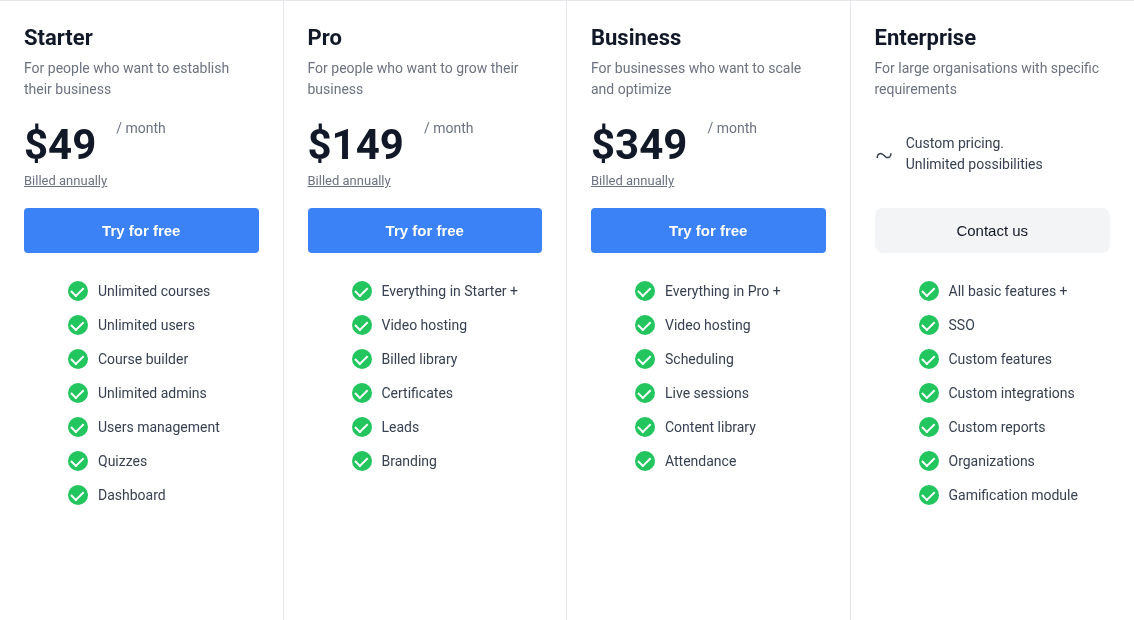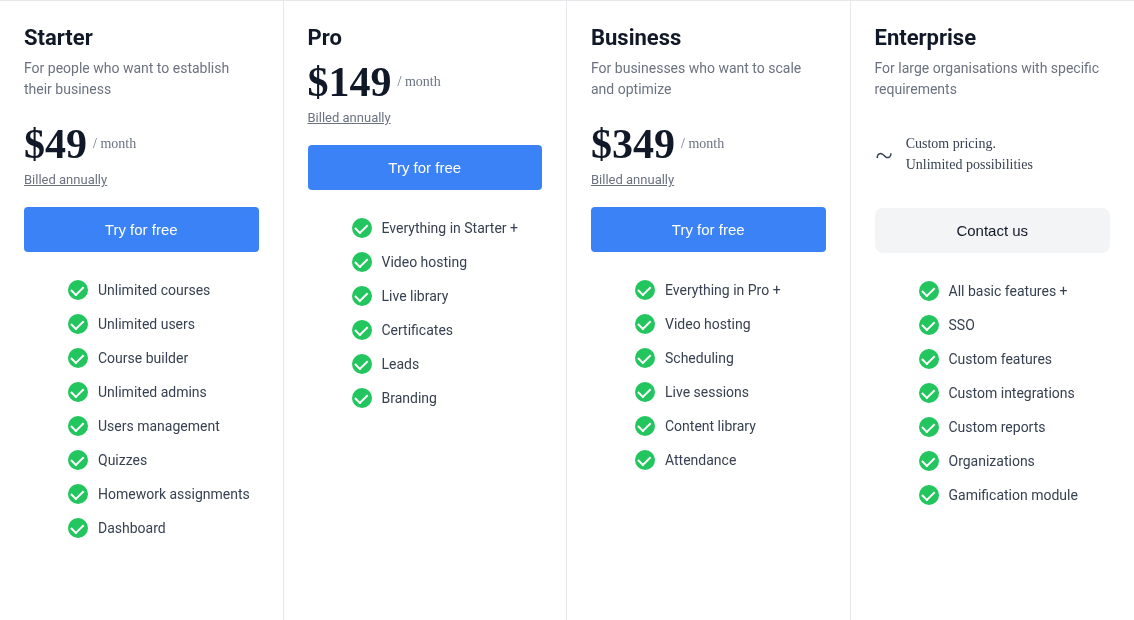--- a/index.html
+++ b/index.html
@@ -46,24 +46,23 @@
     .plan-description {
       font-size: 14px;
       color: #6b7280;
       line-height: 1.5;
       margin-bottom: 20px;
       min-height: 42px;
     }
 
     .pricing-row {
       display: flex;
-      align-items: center;
-      gap: 6px;
+      align-items: flex-start;
+      gap: 20px;
       margin-bottom: 4px;
-      font-family: Liberation Serif, serif;
     }
 
     .price {
       font-size: 42px;
       font-weight: 700;
       color: #111827;
     }
 
     .per-month {
       font-size: 14px;
@@ -88,32 +87,31 @@
     .tilde-icon {
       font-size: 28px;
       color: #374151;
       font-weight: 300;
     }
 
     .custom-pricing-text {
       font-size: 14px;
       color: #374151;
       line-height: 1.5;
-      font-family: Liberation Serif, serif;
     }
 
     .try-btn {
       width: 100%;
       padding: 14px;
       background: #3b82f6;
       color: #fff;
       border: none;
       border-radius: 4px;
       font-size: 15px;
-      font-weight: 400;
+      font-weight: 700;
       cursor: pointer;
       margin-bottom: 28px;
     }
 
     .contact-btn {
       width: 100%;
       padding: 14px;
       background: #f3f4f6;
       color: #111827;
       border: none;
@@ -201,34 +199,31 @@
       <li class="feature-item">
         <span class="check-icon"></span>
         <span>Users management</span>
       </li>
 
       <li class="feature-item">
         <span class="check-icon"></span>
         <span>Quizzes</span>
       </li>
 
-      <li class="feature-item">
-        <span class="check-icon"></span>
-        <span>Homework assignments</span>
-      </li>
 
       <li class="feature-item">
         <span class="check-icon"></span>
         <span>Dashboard</span>
       </li>
 
       </ul>
     </div>
     <div class="plan-card">
       <h2 class="plan-name">Pro</h2>
+      <p class="plan-description">For people who want to grow their business</p>
       
         <div class="pricing-row">
           <span class="price">$149</span>
           <span class="per-month">/ month</span>
         </div>
         <div class="billed-annually">Billed annually</div>
       
       <button class="try-btn">Try for free</button>
       <ul class="features-list">
 
@@ -237,21 +232,21 @@
         <span>Everything in Starter +</span>
       </li>
 
       <li class="feature-item">
         <span class="check-icon"></span>
         <span>Video hosting</span>
       </li>
 
       <li class="feature-item">
         <span class="check-icon"></span>
-        <span>Live library</span>
+        <span>Billed library</span>
       </li>
 
       <li class="feature-item">
         <span class="check-icon"></span>
         <span>Certificates</span>
       </li>
 
       <li class="feature-item">
         <span class="check-icon"></span>
         <span>Leads</span>

